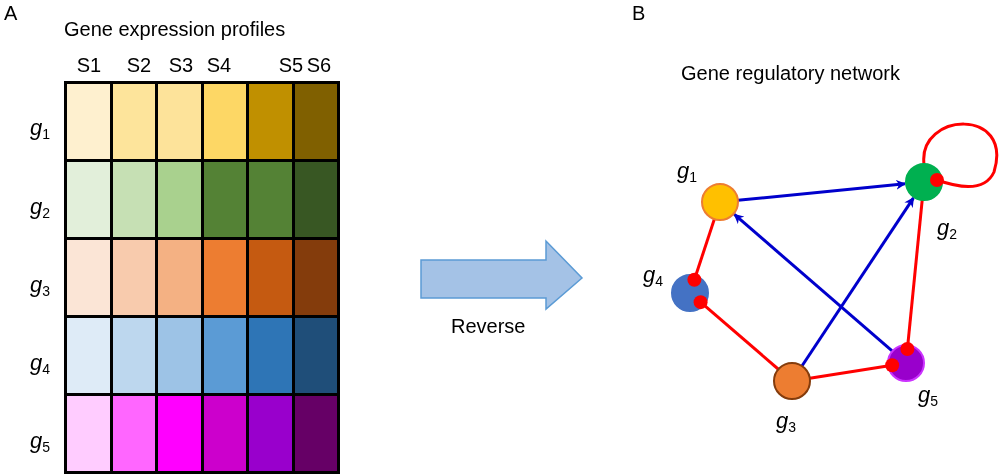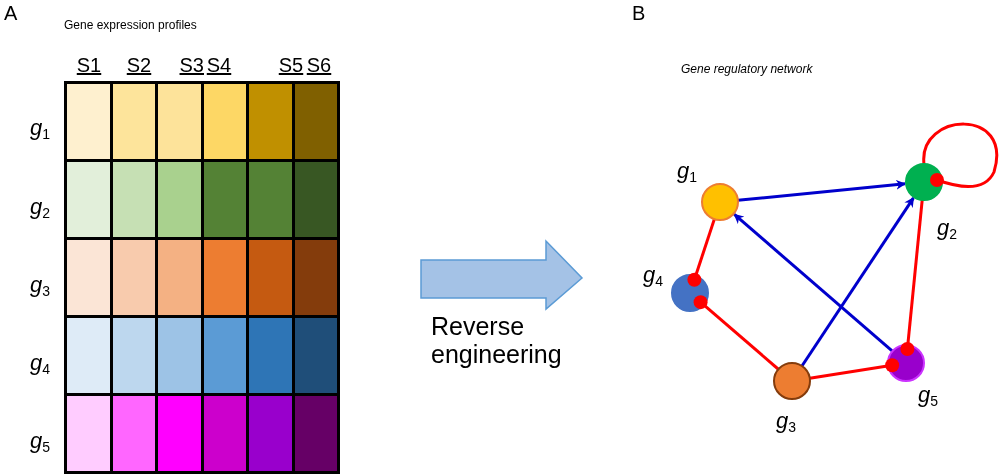--- a/index.html
+++ b/index.html
@@ -1,41 +1,41 @@
 <!DOCTYPE html>
 <html><head>
 <meta charset="utf-8">
 <style>
   html, body { margin: 0; padding: 0; background: #ffffff; }
   body { width: 1000px; height: 476px; position: relative; overflow: hidden;
          font-family: "Liberation Sans", sans-serif; color: #000; }
   .abs { position: absolute; }
   .panel-label { font-size: 20px; }
-  .title { font-size: 12px; white-space: nowrap; }
-  .col-label { position: absolute; width: 46px; text-align: center; font-size: 20px; top: 54px; text-decoration: underline; }
+  .title { font-size: 20px; white-space: nowrap; }
+  .col-label { position: absolute; width: 46px; text-align: center; font-size: 20px; top: 54px; }
   .row-label { position: absolute; left: 30px; width: 30px; font-size: 22px; font-style: italic; }
   .row-label sub, .node-label sub { font-style: normal; font-size: 14px; vertical-align: -4px; }
   .node-label { position: absolute; font-size: 22px; font-style: italic; white-space: nowrap; }
   .grid { position: absolute; left: 64px; top: 81px; width: 276px; height: 393px;
           background: #000; display: grid; grid-template-columns: repeat(6, 1fr);
           grid-template-rows: repeat(5, 1fr); gap: 3px; padding: 3px; box-sizing: border-box; }
   .cell { width: 100%; height: 100%; }
-  .arrow-text { position: absolute; left: 431px; top: 312px; font-size: 25px; line-height: 28px; }
+  .arrow-text { position: absolute; left: 451px; top: 312px; font-size: 20px; line-height: 28px; }
   svg { position: absolute; left: 0; top: 0; }
 </style>
 </head>
 <body>
 
 <div class="abs panel-label" style="left:4px; top:2px;">A</div>
 <div class="abs title" style="left:64px; top:18px;">Gene expression profiles</div>
 
 <div>
   <div class="col-label" style="left:66px;">S1</div>
   <div class="col-label" style="left:116px;">S2</div>
-  <div class="col-label" style="left:158px;text-align:right;">S3</div>
+  <div class="col-label" style="left:158px;">S3</div>
   <div class="col-label" style="left:196px;">S4</div>
   <div class="col-label" style="left:268px;">S5</div>
   <div class="col-label" style="left:296px;">S6</div>
 </div>
 
 <div>
   <div class="row-label" style="top:115px;"><span>g</span><sub>1</sub></div>
   <div class="row-label" style="top:194px;"><span>g</span><sub>2</sub></div>
   <div class="row-label" style="top:272px;"><span>g</span><sub>3</sub></div>
   <div class="row-label" style="top:350px;"><span>g</span><sub>4</sub></div>
@@ -105,23 +105,22 @@
         <circle cx="694.3833313005625" cy="279.7038950549603" r="7" fill="#ff0000"></circle>
         <circle cx="700.6001942085086" cy="302.1452655916545" r="7" fill="#ff0000"></circle>
         <circle cx="907.3854312240564" cy="349.06871935809886" r="7" fill="#ff0000"></circle>
         <circle cx="892.171318485393" cy="365.1834760286222" r="7" fill="#ff0000"></circle>
       </g>
     </g>
 </svg>
 
 <div class="arrow-text">
   <div>Reverse</div>
-  <div>engineering</div>
 </div>
 
 <div class="abs panel-label" style="left:632px; top:2px;">B</div>
-<div class="abs title" style="left:681px; top:62px;font-style:italic;">Gene regulatory network</div>
+<div class="abs title" style="left:681px; top:62px;">Gene regulatory network</div>
 
 <div class="node-label" style="left:677px; top:158px;"><span>g</span><sub>1</sub></div>
 <div class="node-label" style="left:937px; top:215px;"><span>g</span><sub>2</sub></div>
 <div class="node-label" style="left:776px; top:408px;"><span>g</span><sub>3</sub></div>
 <div class="node-label" style="left:643px; top:262px;"><span>g</span><sub>4</sub></div>
 <div class="node-label" style="left:918px; top:382px;"><span>g</span><sub>5</sub></div>
 
 </body></html>

